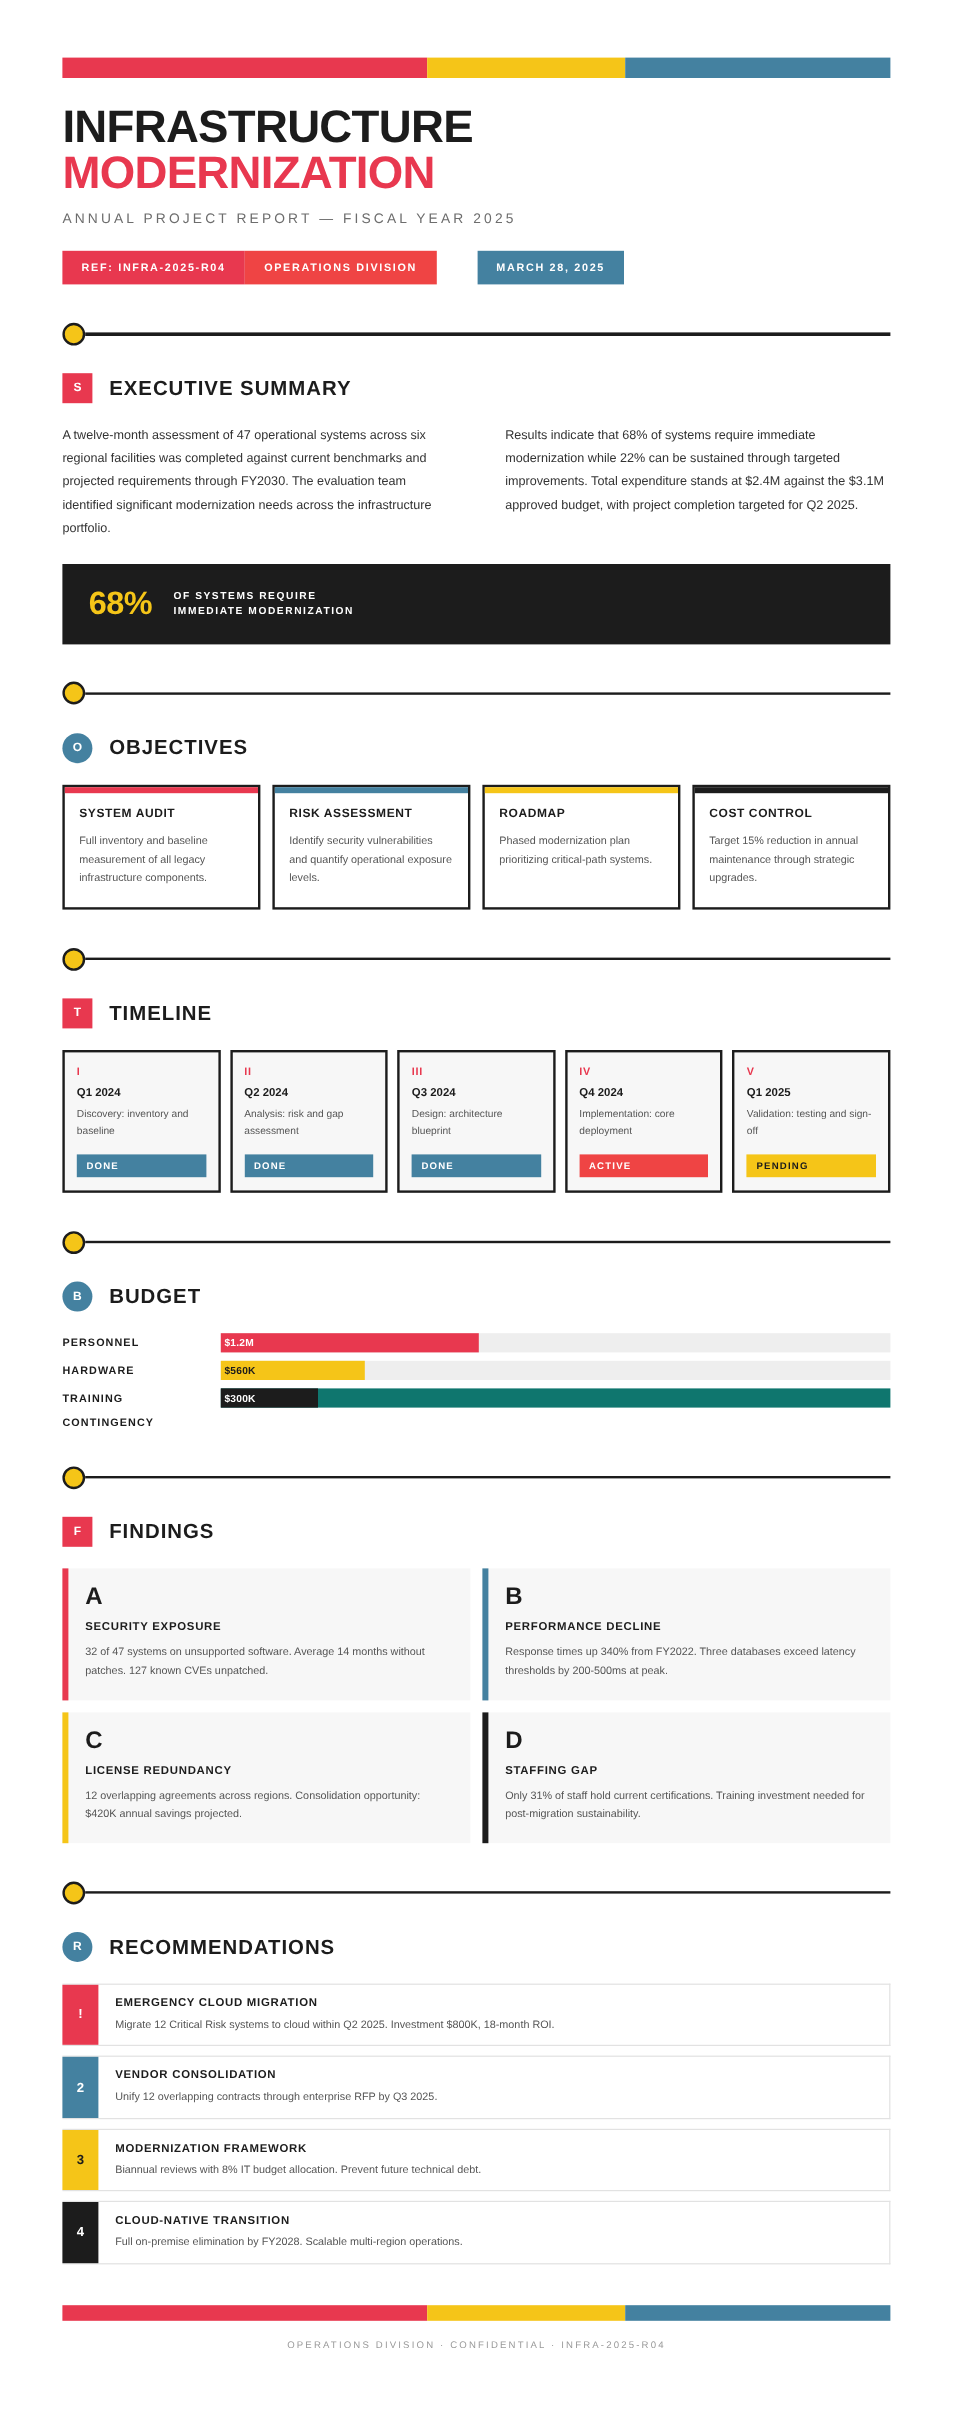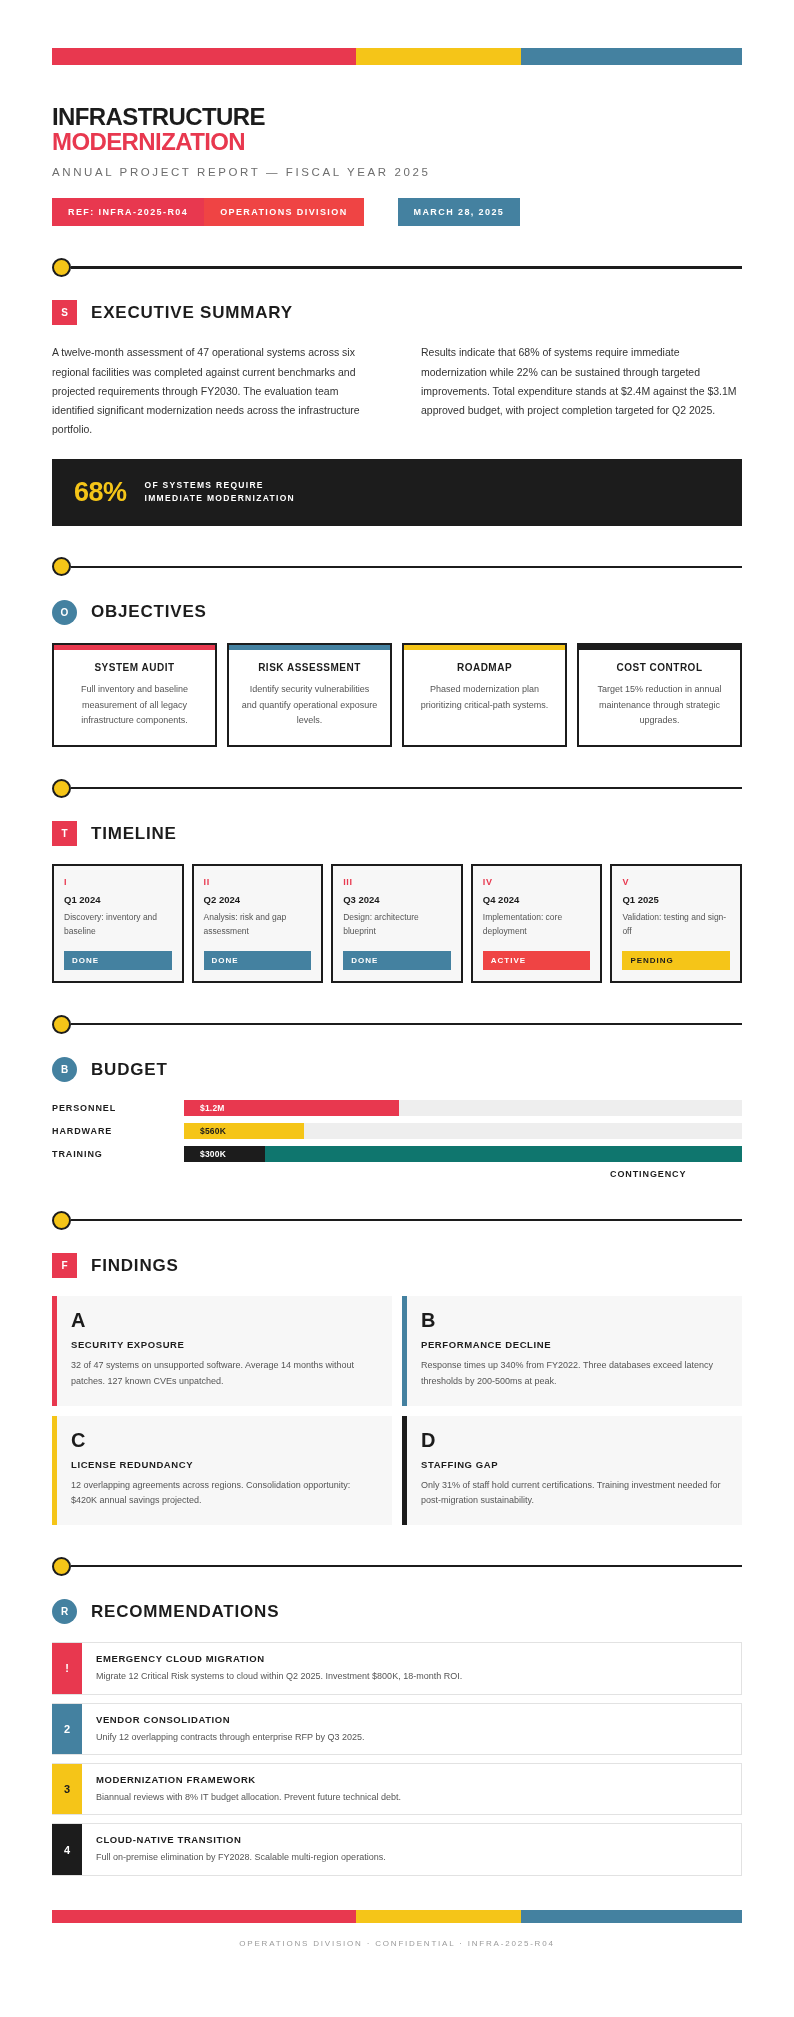--- a/index.html
+++ b/index.html
@@ -20,25 +20,25 @@
   .inner { padding: 0 52px; }
 
   
   .topbars { display: flex; height: 17px; margin-top: 48px; }
   .topbars .seg { height: 100%; }
   .seg-red { background: #E8384F; flex: 0 0 44%; }
   .seg-yellow { background: #F5C518; flex: 0 0 24%; }
   .seg-blue { background: #4481A0; flex: 0 0 32%; }
 
   h1.title {
-    font-size: 24px;
+    font-size: 38px;
     line-height: 1.03;
     font-weight: 700;
     letter-spacing: -0.6px;
-    margin-top: 40px;
+    margin-top: 22px;
     color: #1c1c1c;
   }
   h1.title .line2 { color: #E8384F; display: block; }
   .subtitle {
     margin-top: 12px;
     font-size: 11.5px;
     letter-spacing: 2.6px;
     color: #6d6d6d;
     font-weight: 400;
   }
@@ -98,21 +98,21 @@
     letter-spacing: 1.3px; line-height: 1.6;
   }
 
   
   .obj-grid { display: flex; gap: 10px; }
   .obj-card {
     flex: 1; border: 2px solid #1c1c1c; background: #fff;
     padding: 0 0 16px 0;
   }
   .obj-card .cap { height: 5px; width: 100%; display: block; }
-  .obj-card .body { padding: 12px 12px 0 12px; text-align: center; }
+  .obj-card .body { padding: 12px 12px 0 12px; }
   .obj-card h3 {
     font-size: 10px; font-weight: 700; letter-spacing: 0.5px;
     color: #1c1c1c; margin-bottom: 9px;
   }
   .obj-card p { font-size: 9px; line-height: 1.75; color: #555; }
 
   
   .tl-grid { display: flex; gap: 8px; }
   .tl-card {
     flex: 1; border: 2px solid #1c1c1c; background: #f7f7f7;
@@ -124,29 +124,29 @@
   .tl-desc { font-size: 8.5px; line-height: 1.6; color: #555; margin-top: 6px; flex: 1; min-height: 30px; }
   .tl-status {
     margin-top: 10px; font-size: 8px; font-weight: 700; letter-spacing: 1px;
     padding: 5px 8px; color: #fff; display: block;
   }
   .st-done { background: #4481A0; }
   .st-active { background: #ef4444; }
   .st-pending { background: #F5C518; color: #1c1c1c; }
 
   
-  .bud-row { display: flex; align-items: center; margin-bottom: 7px; justify-content: flex-end; }
+  .bud-row { display: flex; align-items: center; margin-bottom: 7px; }
   .bud-label {
     width: 132px; flex: 0 0 132px;
     font-size: 9px; font-weight: 700; letter-spacing: 0.9px; color: #1c1c1c;
   }
   .bud-track { flex: 1; height: 16px; background: #eeeeee; position: relative; }
   .bud-fill {
     height: 100%; display: flex; align-items: center;
-    padding-left: 16px; overflow: hidden;
+    padding-left: 3px; overflow: hidden;
   }
   .bud-fill span {
     font-size: 8.5px; font-weight: 700; color: #fff; white-space: nowrap; letter-spacing: 0.2px;
   }
   .bud-fill.on-yellow span { color: #1c1c1c; }
 
   
   .find-grid { display: flex; flex-wrap: wrap; gap: 10px; }
   .find-card {
     width: calc(50% - 5px);

